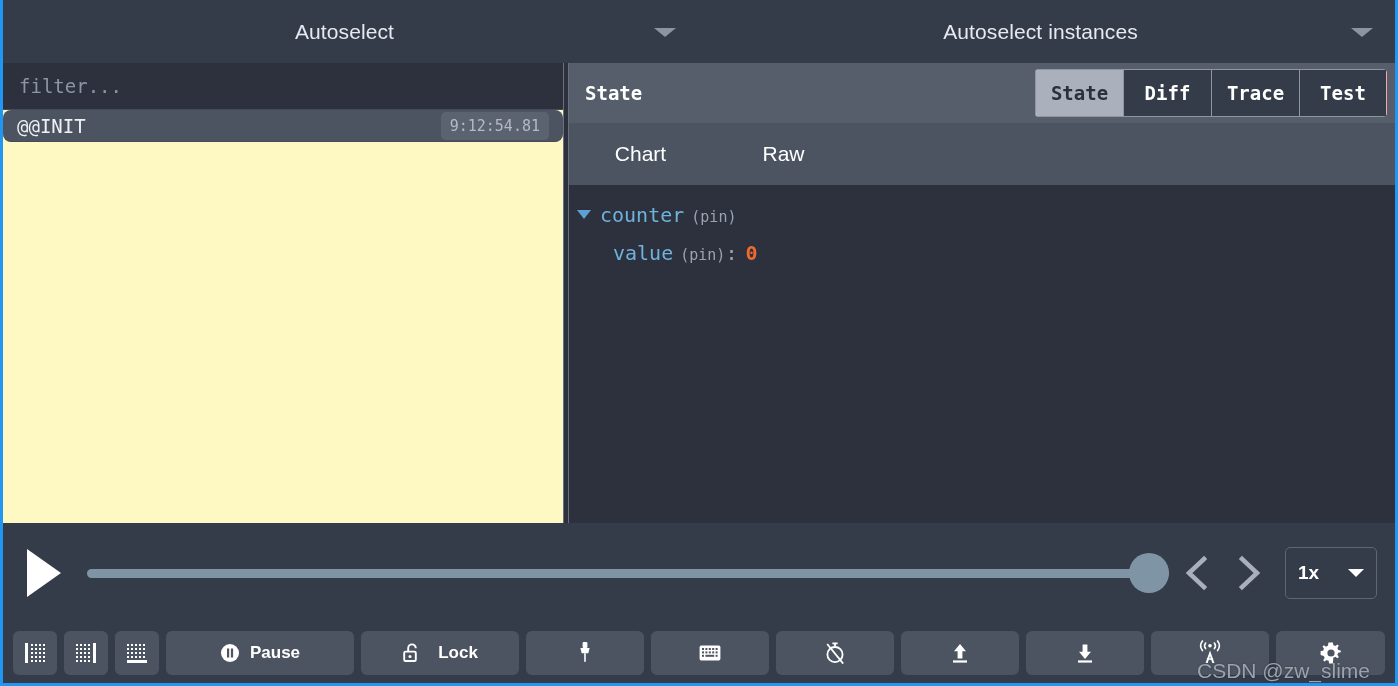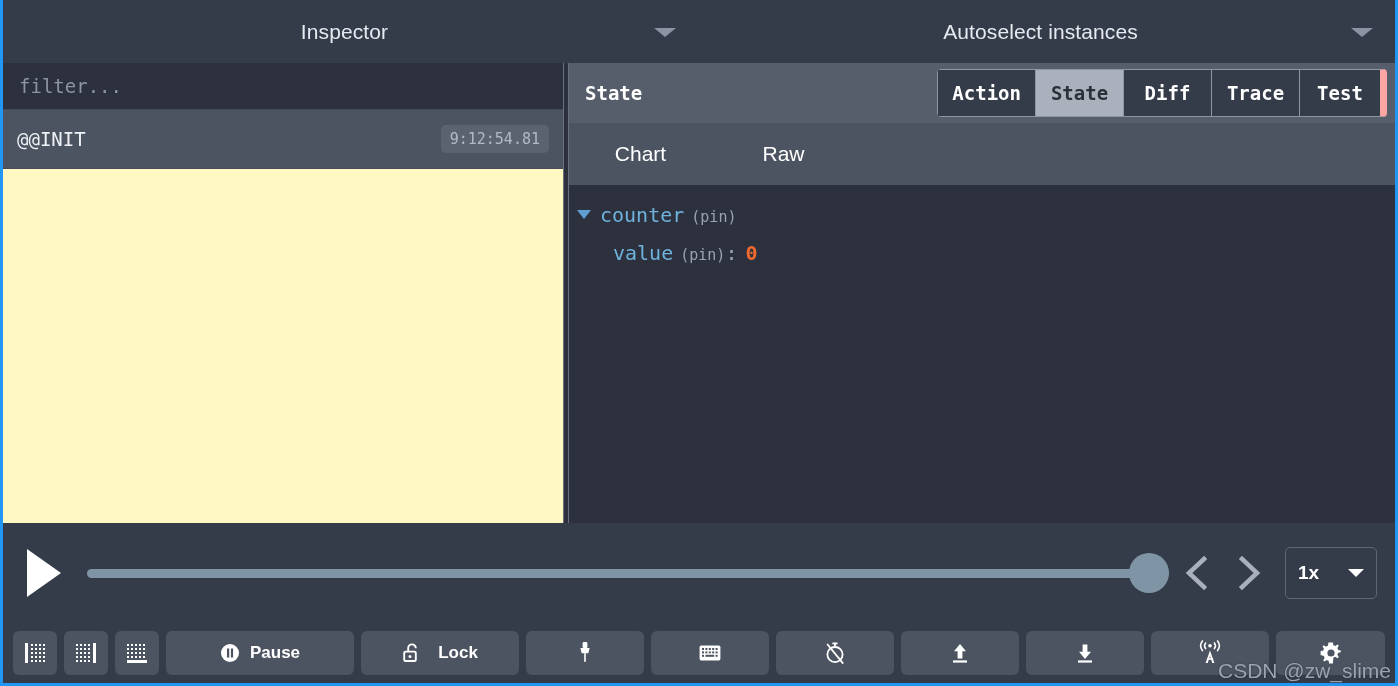--- a/index.html
+++ b/index.html
@@ -89,27 +89,28 @@
     color: #cdd3dd;
     font-family: "DejaVu Sans Mono", monospace;
     font-size: 19px;
     padding: 0 16px;
     width: 100%;
   }
   .filter-input::placeholder { color: #8d95a3; }
 
   .action-list { flex: 1 1 auto; overflow: hidden; }
   .action-row {
-    height: 59px;
+    height: 32px;
     background: #4d5461;
     display: flex;
     align-items: center;
     padding: 0 14px;
     cursor: pointer;
     border-bottom: 1px solid #454b59;
+    border-radius: 8px;
   }
   .action-name {
     color: #eef1f5;
     font-family: "DejaVu Sans Mono", monospace;
     font-size: 19px;
     flex: 1 1 auto;
   }
   .action-time {
     background: #5c6370;
     color: #b3bac6;
@@ -163,21 +164,21 @@
     font-size: 19px;
     font-weight: bold;
     display: flex;
     align-items: center;
     justify-content: center;
     border: 1px solid #8f96a2;
     border-right: none;
     cursor: pointer;
     user-select: none;
   }
-  .seg-btn:last-child { border-right: 7px solid #fca5a5; }
+  .seg-btn:last-child { border-right: 1px solid #fca5a5; }
   .seg-btn.active { background: #aab1bc; color: #2b303b; }
 
   .sub-tabs {
     height: 62px;
     flex: 0 0 62px;
     background: #4d5461;
     display: flex;
     align-items: stretch;
   }
   .sub-tab {
@@ -325,38 +326,38 @@
   }
   .tb-btn.sq   { width: 44px; }
   .tb-btn.wide { width: 188px; }
   .tb-btn.med  { width: 158px; gap: 16px; }
   .tb-btn.icon { width: 118px; }
   .tb-btn.gear { flex: 1 1 auto; min-width: 60px; }
   .tb-btn svg { display: block; }
 
   .watermark {
     position: absolute;
-    right: 4px;
+    right: 25px;
     bottom: 0px;
     color: #9aa3ae;
     font-size: 21px;
     font-family: "Liberation Sans", sans-serif;
     pointer-events: none;
     user-select: none;
     text-shadow: 0 0 2px rgba(0,0,0,.35);
   }
 </style>
 </head>
 <body>
 
 <div id="app">
 
   <div class="top-header">
     <div class="header-half left">
-      <span class="header-title">Inspector</span>
+      <span class="header-title">Autoselect</span>
       <span class="caret-down"></span>
     </div>
     <div class="header-half right">
       <span class="header-title">Autoselect instances</span>
       <span class="caret-down"></span>
     </div>
   </div>
 
   <div class="body-row">
 
@@ -370,21 +371,20 @@
       </div>
     </div>
 
     <div class="splitter"></div>
 
     <div class="right-col">
 
       <div class="state-bar">
         <span class="state-bar-title">State</span>
         <div class="seg-group">
-          <div class="seg-btn">Action</div>
           <div class="seg-btn active">State</div>
           <div class="seg-btn">Diff</div>
           <div class="seg-btn">Trace</div>
           <div class="seg-btn">Test</div>
         </div>
       </div>
 
       <div class="sub-tabs">
         <div class="sub-tab">Chart</div>
         <div class="sub-tab">Raw</div>

